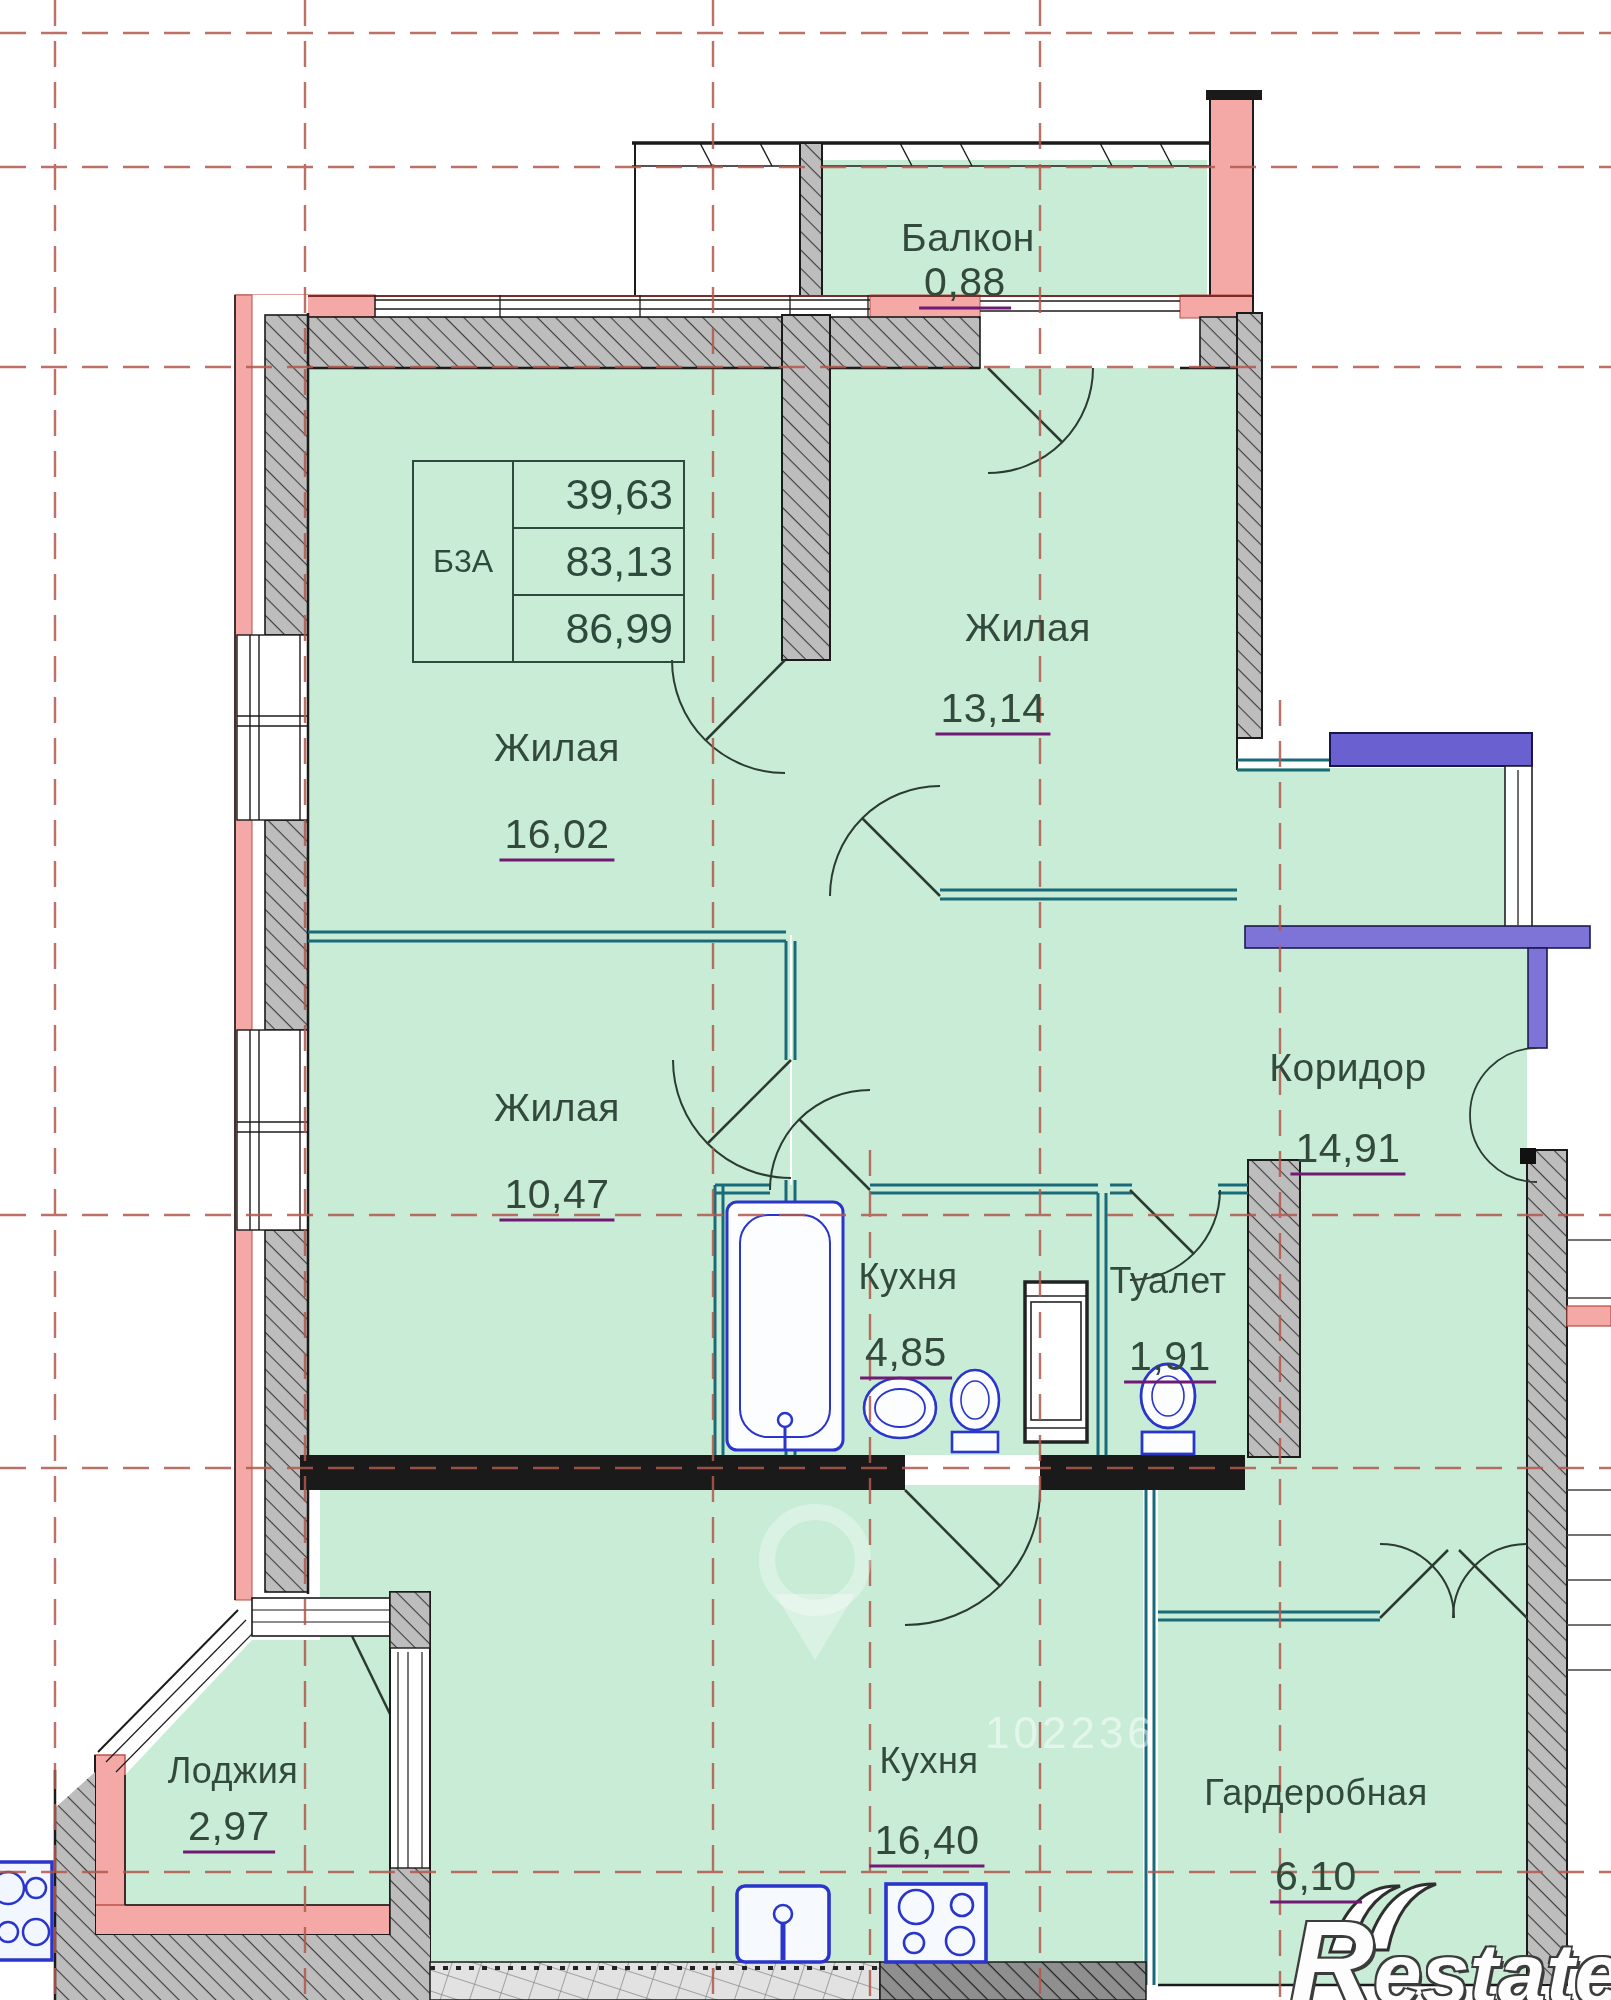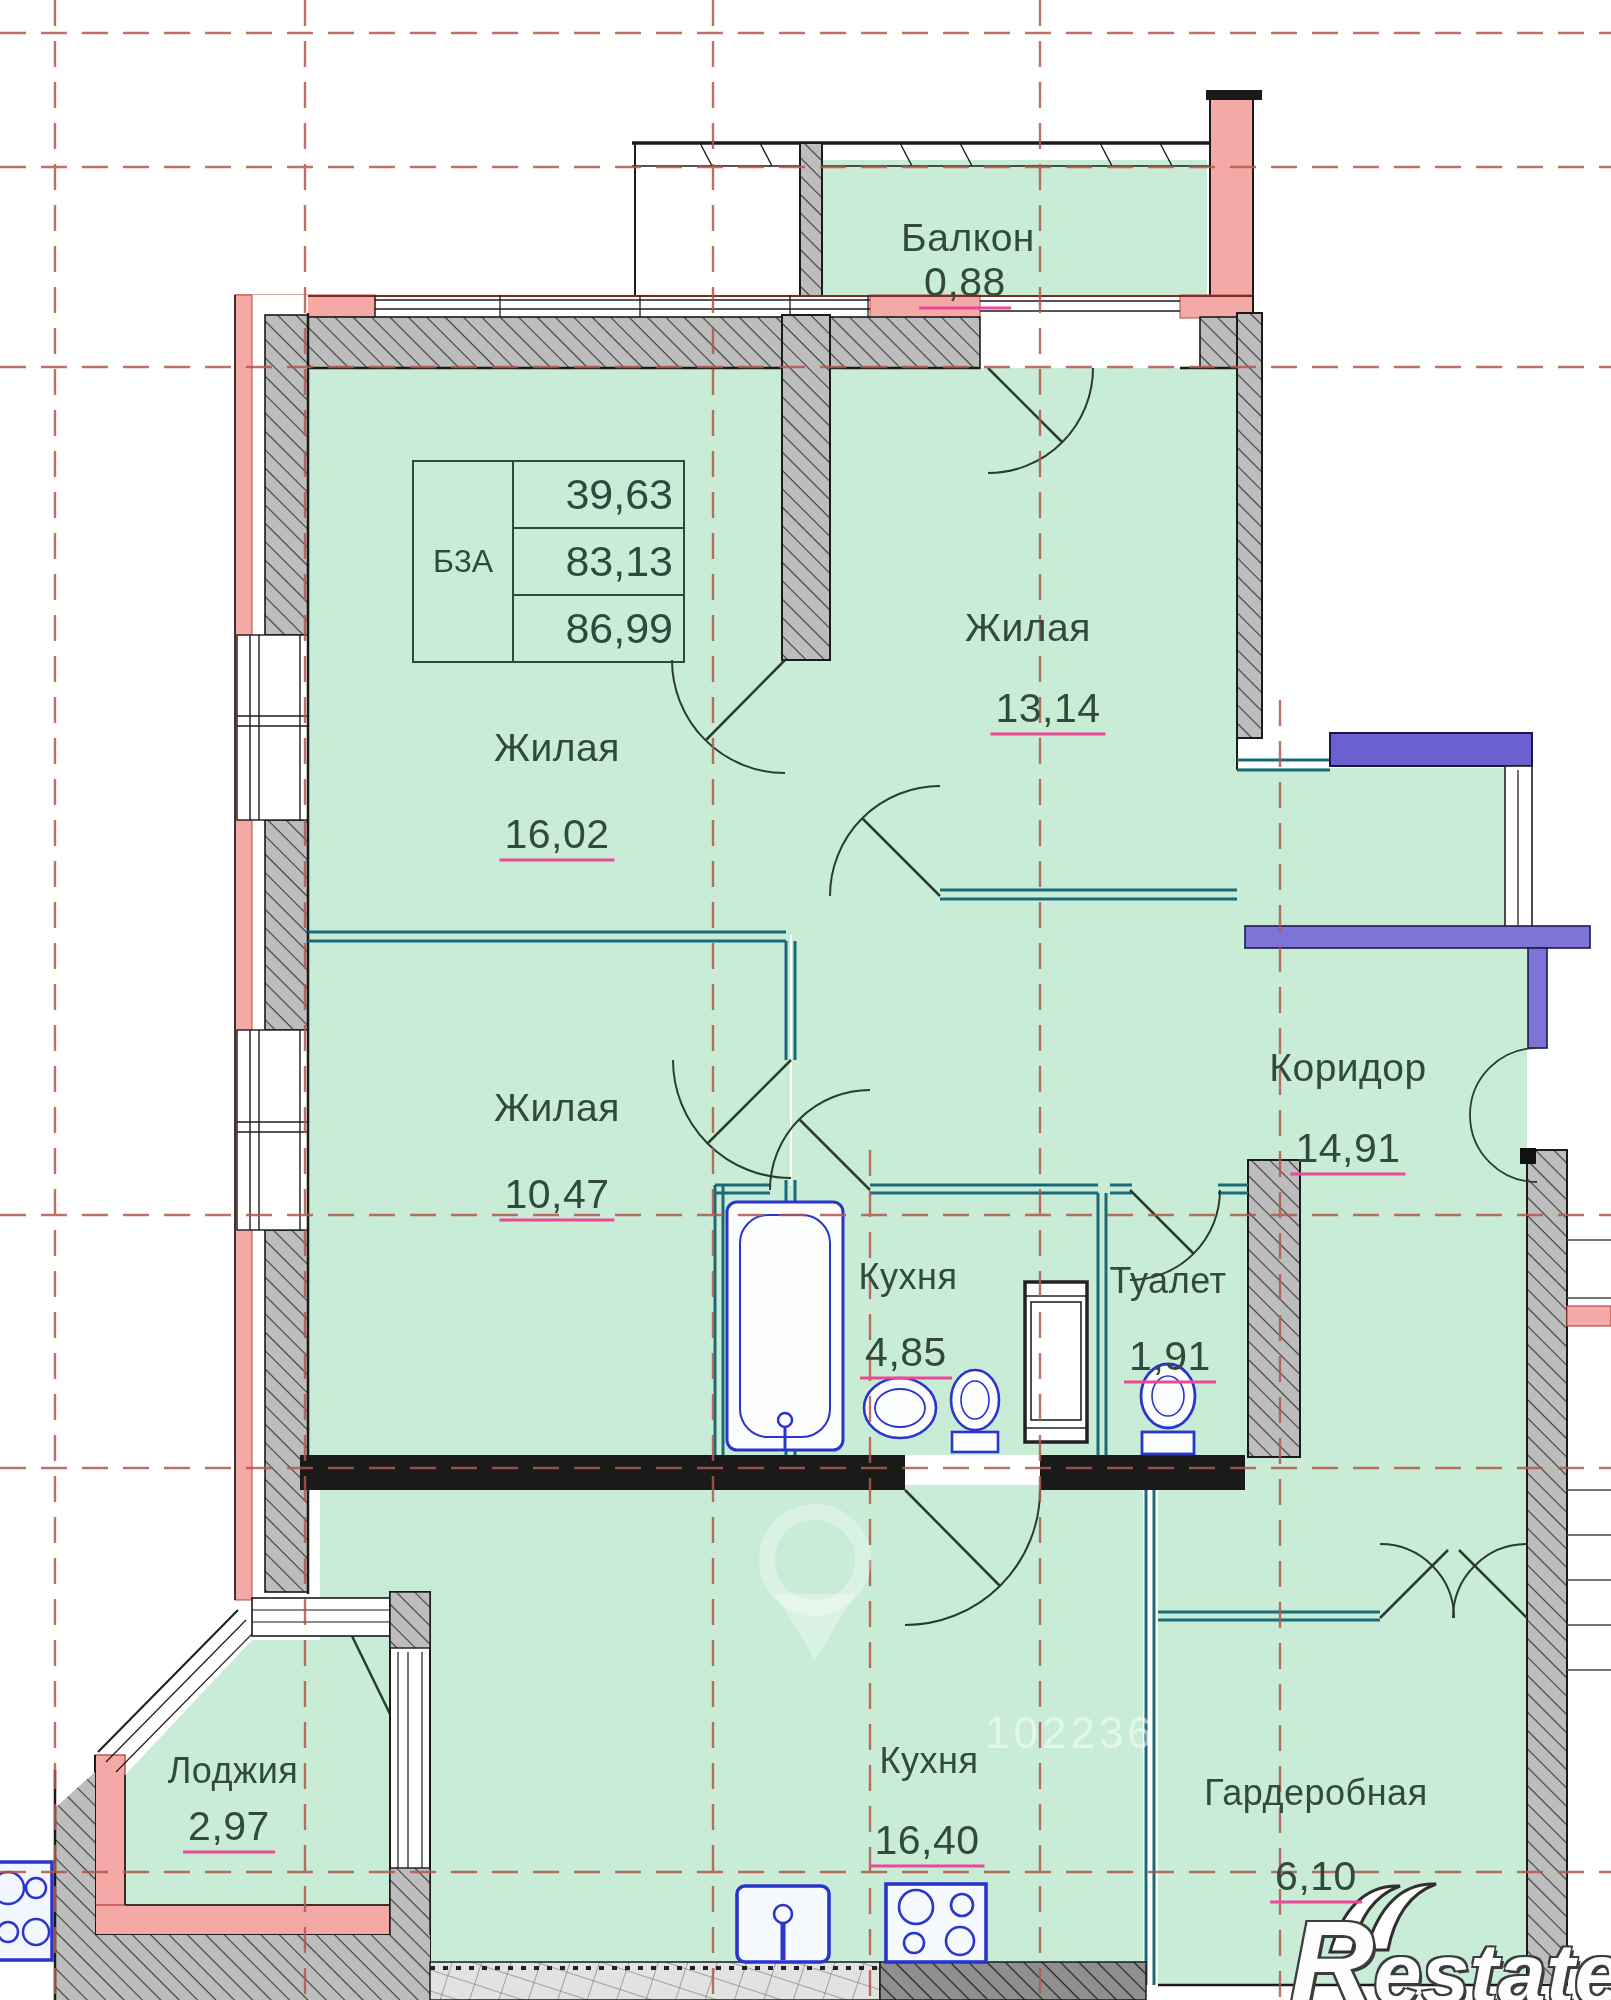--- a/index.html
+++ b/index.html
@@ -3,21 +3,21 @@
 <meta charset="utf-8">
 <style>
   html,body{margin:0;padding:0;background:#fff;font-family:"Liberation Sans",sans-serif;}
   #stage{position:relative;width:1611px;height:2000px;background:#ffffff;overflow:hidden;}
   #plan-svg{position:absolute;left:0;top:0;z-index:1;}
   .room-label{position:absolute;z-index:4;color:#32493c;white-space:nowrap;
     transform:translate(-50%,-50%);text-align:center;letter-spacing:0.5px;}
   .room-name{font-size:39px;}
   .room-name.small{font-size:36px;}
   .room-area{font-size:41px;}
-  .room-area .u{border-bottom:3px solid #ec4899;padding:0 5px 2px 5px;margin-top:26px;}
+  .room-area .u{border-bottom:3px solid #701a75;padding:0 5px 2px 5px;margin-top:26px;}
   #info-table{position:absolute;left:412px;top:460px;z-index:4;border-collapse:collapse;
     color:#2e4a3d;}
   #info-table td{border:2px solid #2e4a3d;font-size:43px;margin-left:36px;}
   #info-table td.unit{width:96px;text-align:center;font-size:32px;}
   #info-table td.val{width:158px;height:63px;text-align:right;padding-right:10px;}
   #wm-cian{position:absolute;left:655px;top:1545px;z-index:3;font-size:212px;font-weight:700;
     color:rgba(255,255,255,0.26);letter-spacing:8px;}
   #wm-id{position:absolute;left:985px;top:1708px;z-index:3;font-size:44px;
     color:rgba(255,255,255,0.5);letter-spacing:4px;}
   #wm-restate{position:absolute;left:1290px;top:1896px;z-index:5;color:#fdfdfd;
@@ -313,21 +313,21 @@
 <div class="room-label" style="left:968px;top:238px;">
   <span class="room-name">Балкон</span>
 </div>
 <div class="room-label" style="left:965px;top:282px;">
   <span class="room-area"><span class="u">0,88</span></span>
 </div>
 
 <div class="room-label" style="left:1028px;top:628px;">
   <span class="room-name">Жилая</span>
 </div>
-<div class="room-label" style="left:1048px;top:708px;">
+<div class="room-label" style="left:993px;top:708px;">
   <span class="room-area"><span class="u">13,14</span></span>
 </div>
 
 <div class="room-label" style="left:557px;top:748px;">
   <span class="room-name">Жилая</span>
 </div>
 <div class="room-label" style="left:557px;top:834px;">
   <span class="room-area"><span class="u">16,02</span></span>
 </div>
 

